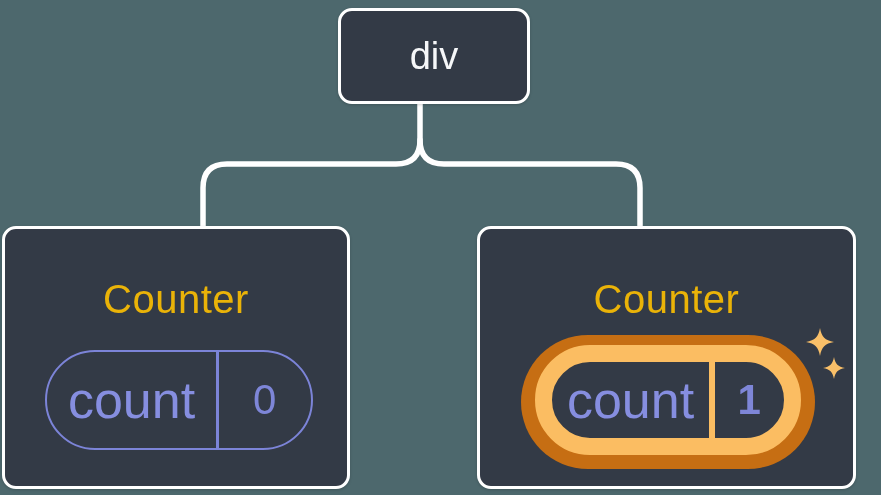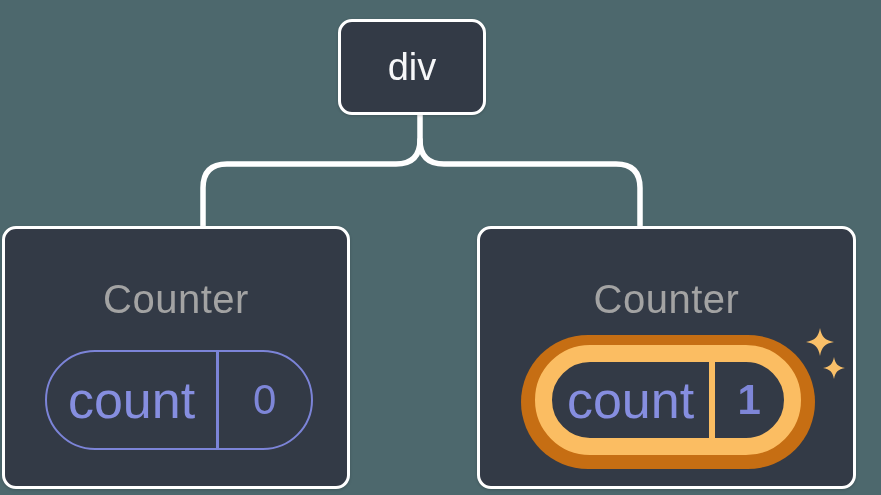--- a/index.html
+++ b/index.html
@@ -21,36 +21,36 @@
   }
   .node {
     position: absolute;
     background: #333a46;
     border: 3px solid #ffffff;
     border-radius: 14px;
     box-sizing: border-box;
     box-shadow: 0 1px 3px rgba(0,0,0,0.18);
   }
   .root-node {
-    left: 338px; top: 19px;
-    width: 148px; height: 96px;
+    left: 338px; top: 8px;
+    width: 192px; height: 96px;
     display: flex; align-items: center; justify-content: center;
   }
   .root-label {
     color: #f6f7f9;
     font-size: 38px;
     line-height: 1;
   }
   .counter-card-left  { left: 2px;   top: 226px; width: 348px; height: 263px; }
   .counter-card-right { left: 477px; top: 226px; width: 379px; height: 263px; }
   .card-title {
     position: absolute;
     left: 0; right: 0; top: 46px;
     text-align: center;
-    color: #a3a3a3;
+    color: #eab308;
     font-size: 40px;
     font-weight: 500;
     letter-spacing: 0.5px;
     line-height: 1.2;
   }
   
   .state-pill {
     position: absolute;
     left: 40px; top: 121px;
     width: 268px; height: 100px;

